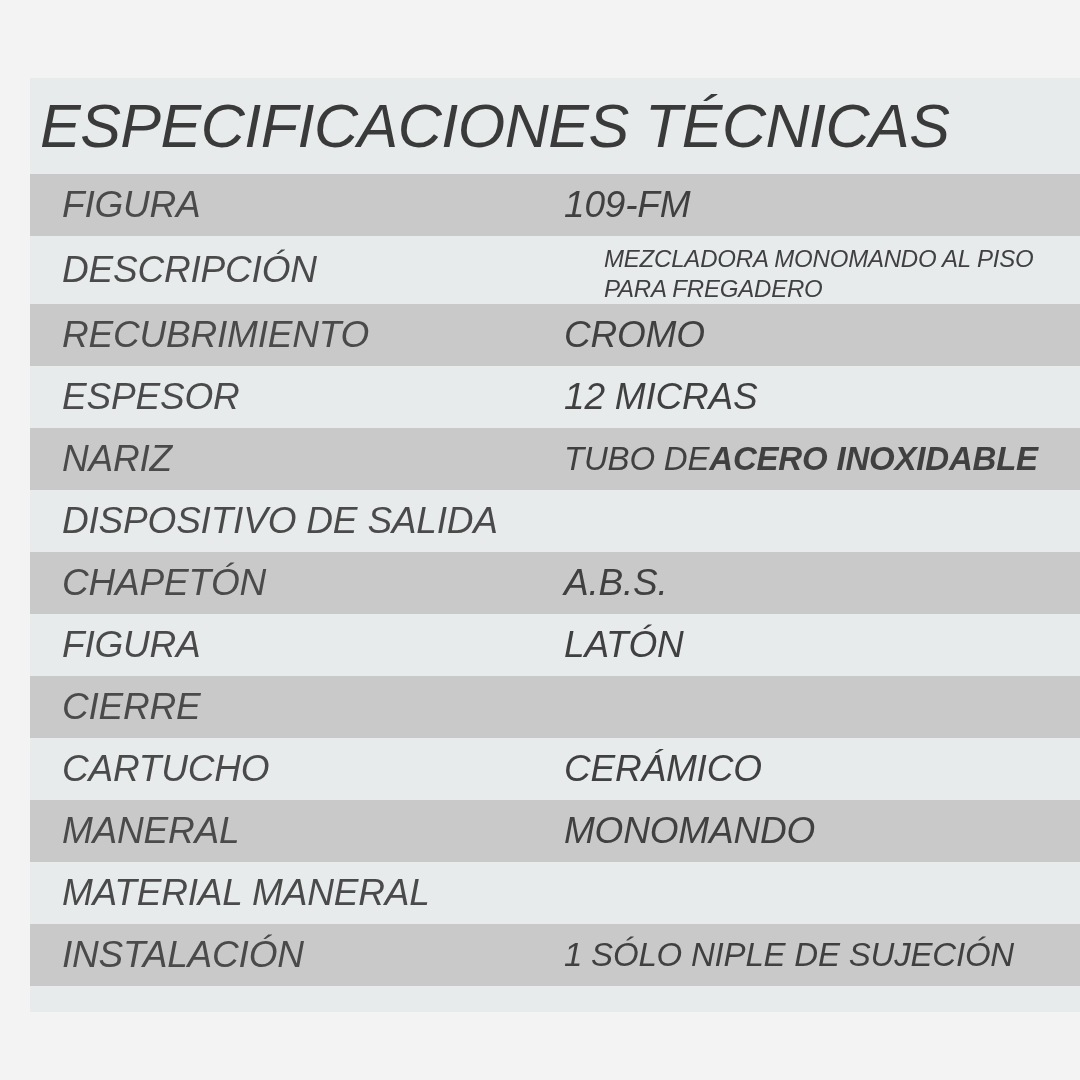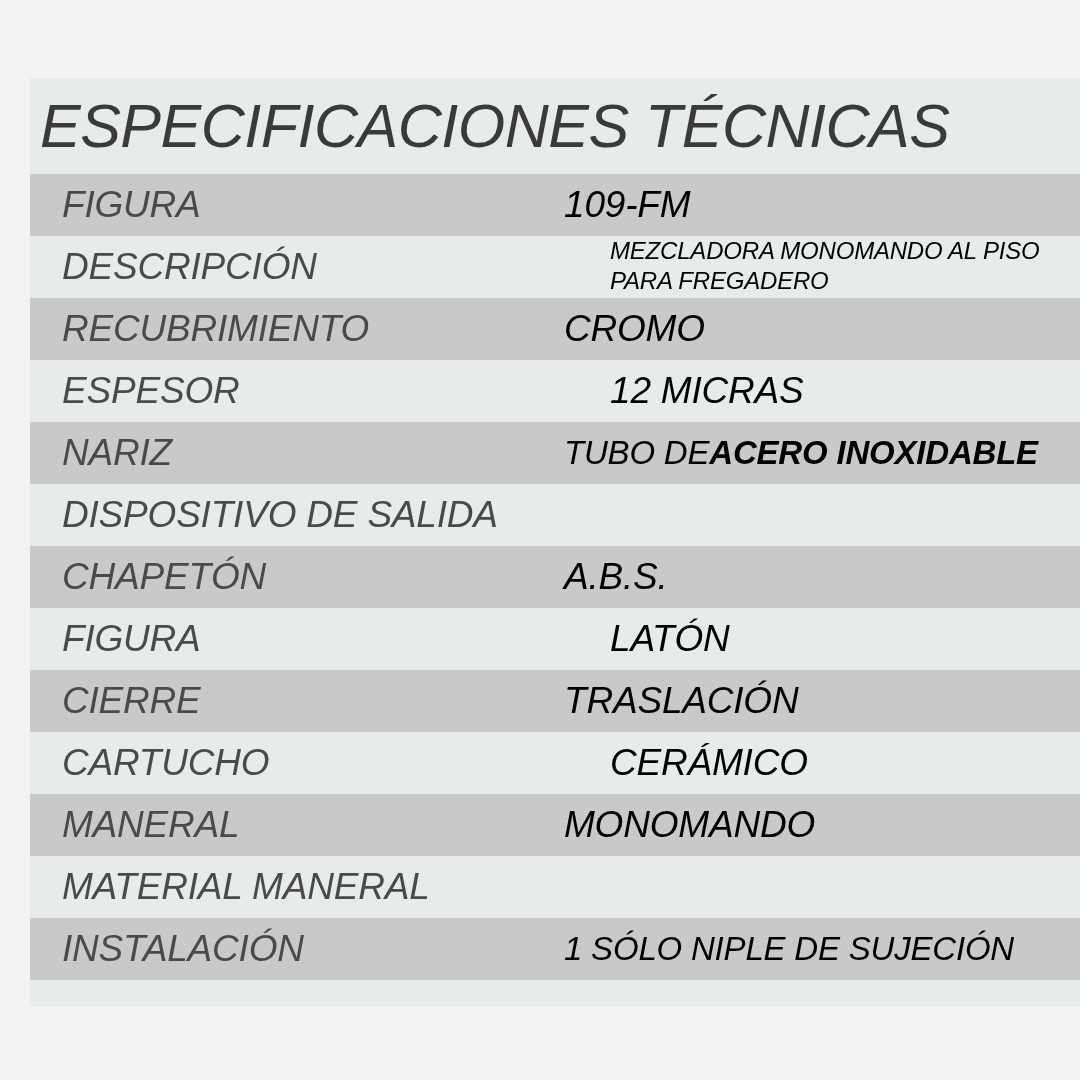--- a/index.html
+++ b/index.html
@@ -50,21 +50,20 @@
     align-items: stretch;
     min-height: 62px;
   }
 
   .spec-row.odd {
     background: #c9c9c9;
   }
 
   .spec-row.even {
     background: #e7ebec;
-    gap: 46px;
   }
 
   .cell-label {
     width: 530px;
     box-sizing: border-box;
     padding-left: 32px;
     display: flex;
     align-items: center;
     font-size: 37px;
     color: #4a4a4a;
@@ -72,33 +71,34 @@
     white-space: nowrap;
   }
 
   .cell-value {
     flex: 1;
     box-sizing: border-box;
     padding-left: 4px;
     display: flex;
     align-items: center;
     font-size: 37px;
-    color: #000000;
+    color: #404040;
     letter-spacing: -0.2px;
     white-space: nowrap;
     overflow: hidden;
   }
 
   
   .cell-value.small {
     font-size: 24px;
     line-height: 30px;
     white-space: normal;
     display: block;
-    padding-top: 0;
+    padding-top: 8px;
+    margin-left: 40px;
   }
 
   .cell-value.medium {
     font-size: 33px;
     text-align: right;
   }
 
   .cell-value .strong {
     font-weight: bold;
   }
@@ -144,21 +144,20 @@
         <div class="spec-row odd">
           <div class="cell-label">CHAPETÓN</div>
           <div class="cell-value">A.B.S.</div>
         </div>
         <div class="spec-row even">
           <div class="cell-label">FIGURA</div>
           <div class="cell-value">LATÓN</div>
         </div>
         <div class="spec-row odd">
           <div class="cell-label">CIERRE</div>
-          <div class="cell-value">TRASLACIÓN</div>
         </div>
         <div class="spec-row even">
           <div class="cell-label">CARTUCHO</div>
           <div class="cell-value">CERÁMICO</div>
         </div>
         <div class="spec-row odd">
           <div class="cell-label">MANERAL</div>
           <div class="cell-value">MONOMANDO</div>
         </div>
         <div class="spec-row even">

